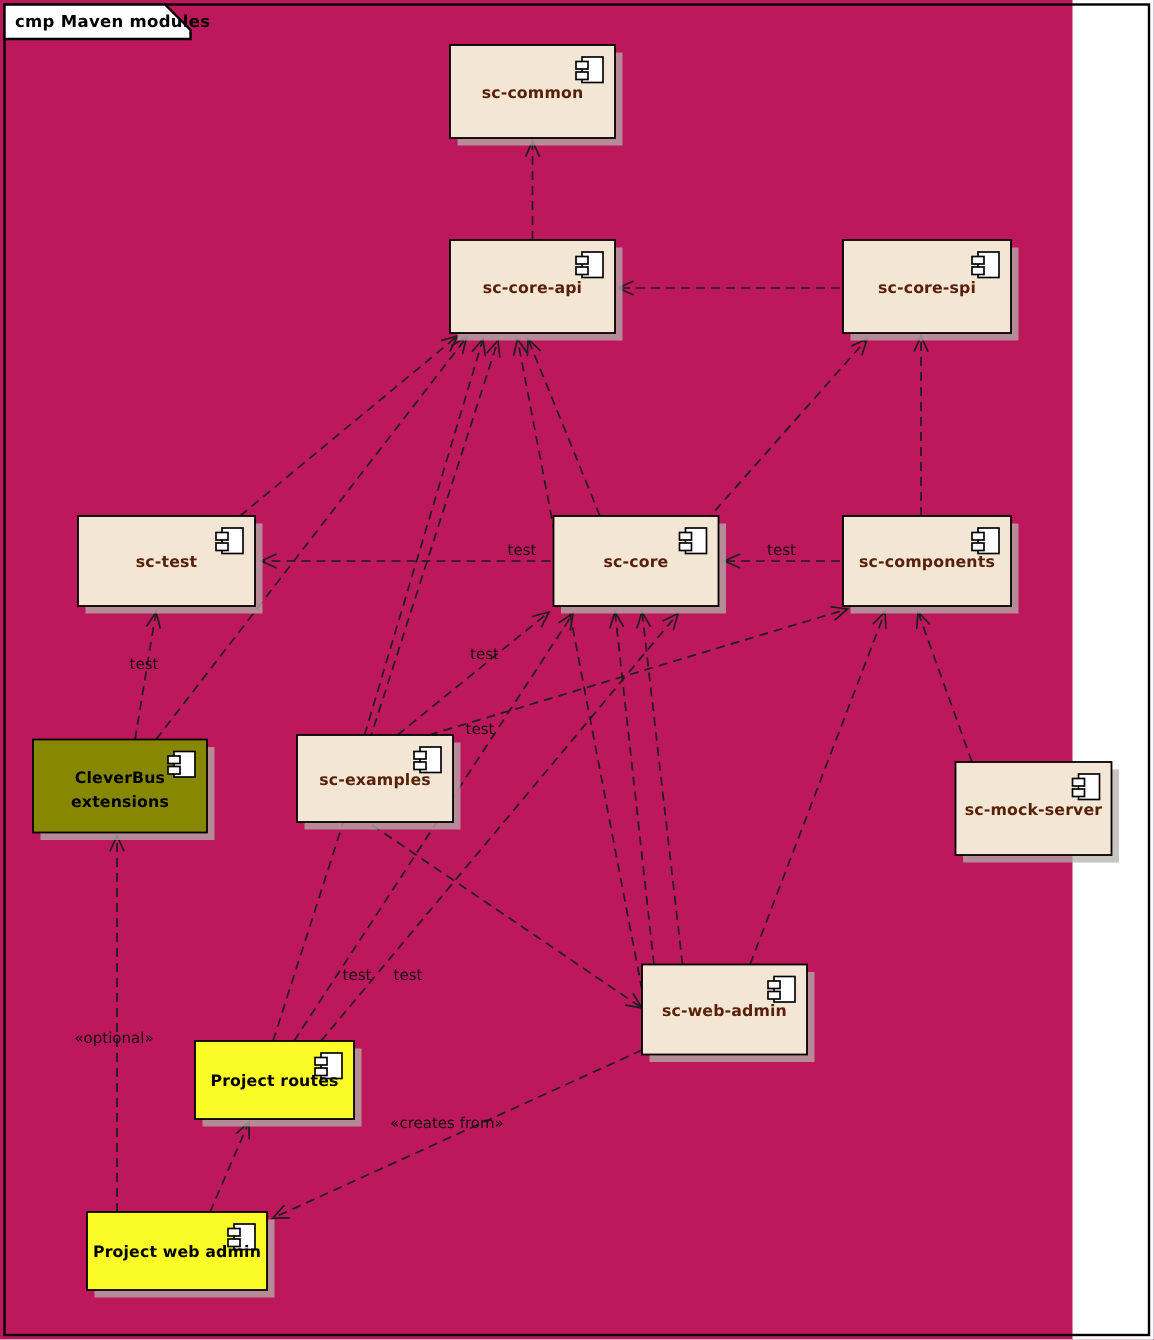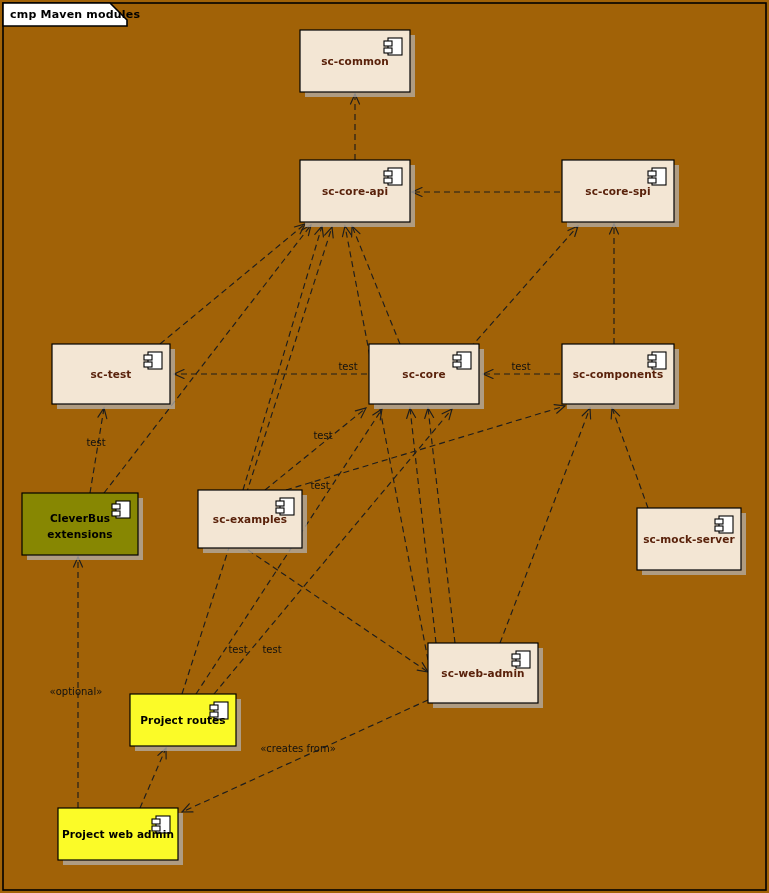--- a/index.html
+++ b/index.html
@@ -3,22 +3,22 @@
 <meta charset="utf-8">
 <title>cmp Maven modules</title>
 <style>
   html,body{margin:0;padding:0;background:#ffffff;}
   body{
     font-family:"DejaVu Sans","Liberation Sans",sans-serif;
     width:769px;height:893px;overflow:hidden;
   }
   #diagram-root{
     position:relative;
-    width:769px;height:893px;
-    background:#a16207;
+    width:715px;height:893px;
+    background:#be185d;
   }
   svg#diagram-svg{
     position:absolute;left:0;top:0;
     width:769px;height:893px;
     display:block;
   }
   .frame-border{fill:none;stroke:#000000;stroke-width:1.6;}
   .frame-tab-path{fill:#ffffff;stroke:#000000;stroke-width:1.6;}
   .frame-label{
     font-family:"DejaVu Sans","Liberation Sans",sans-serif;

